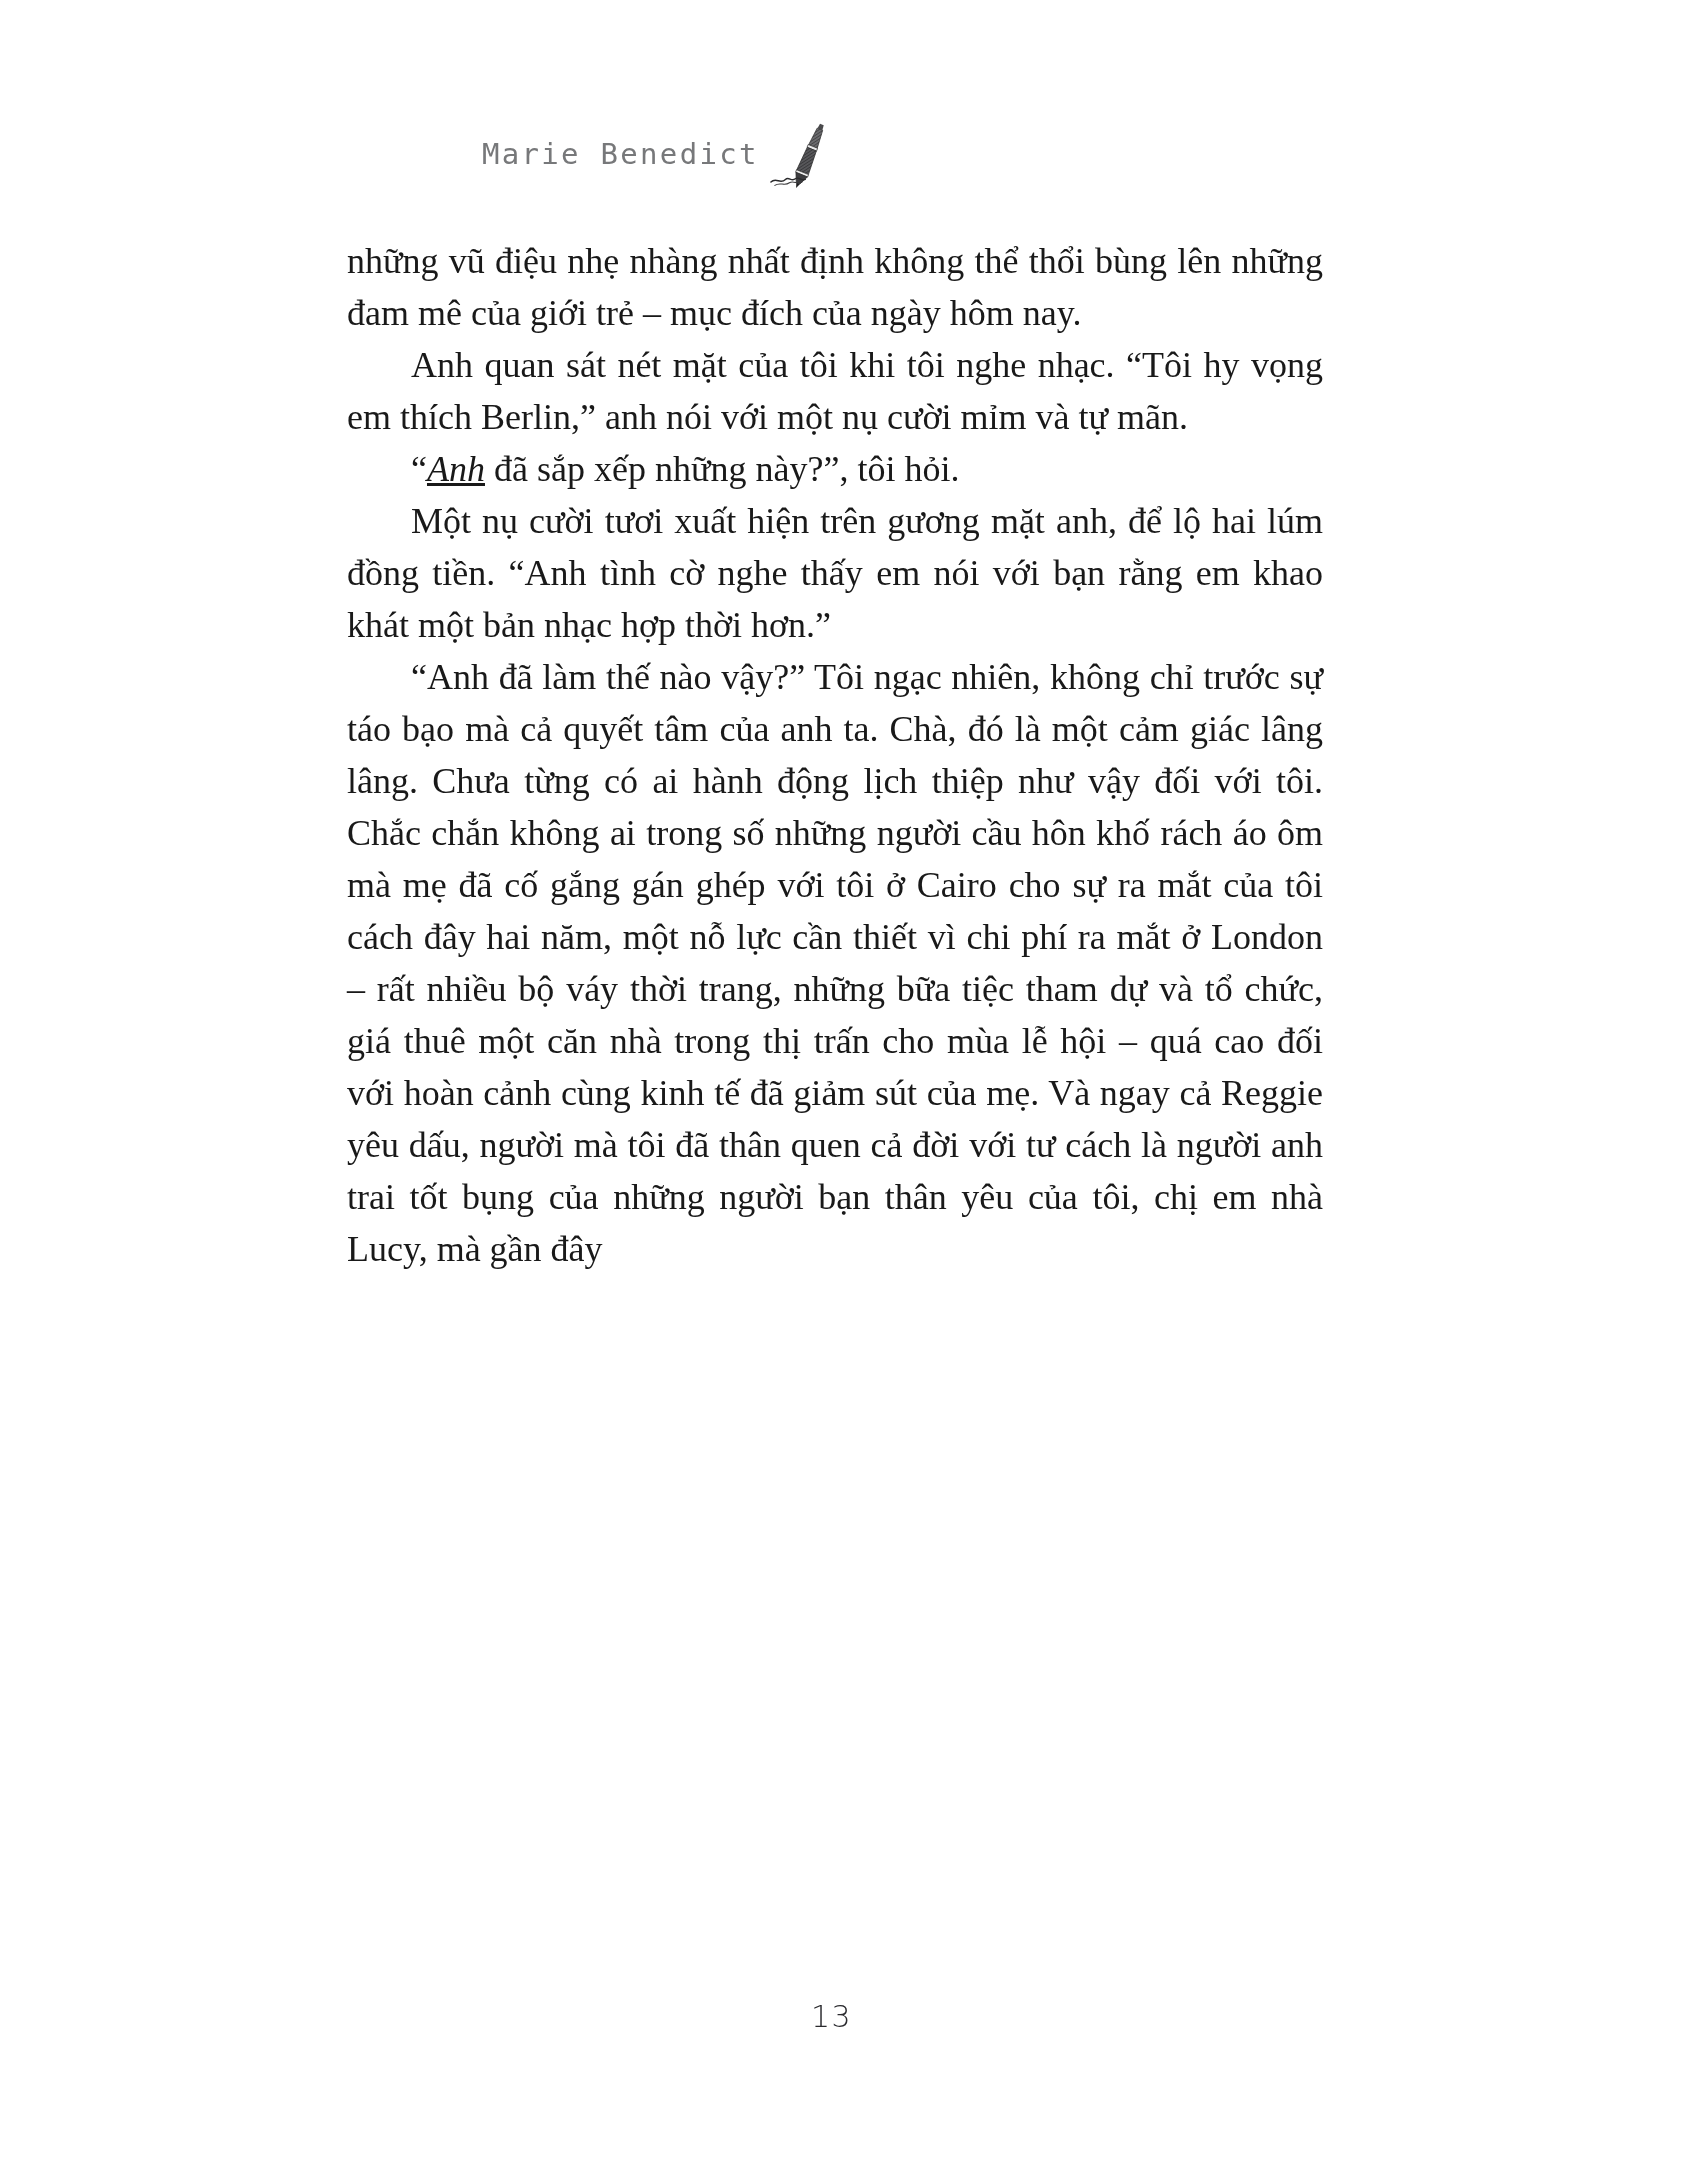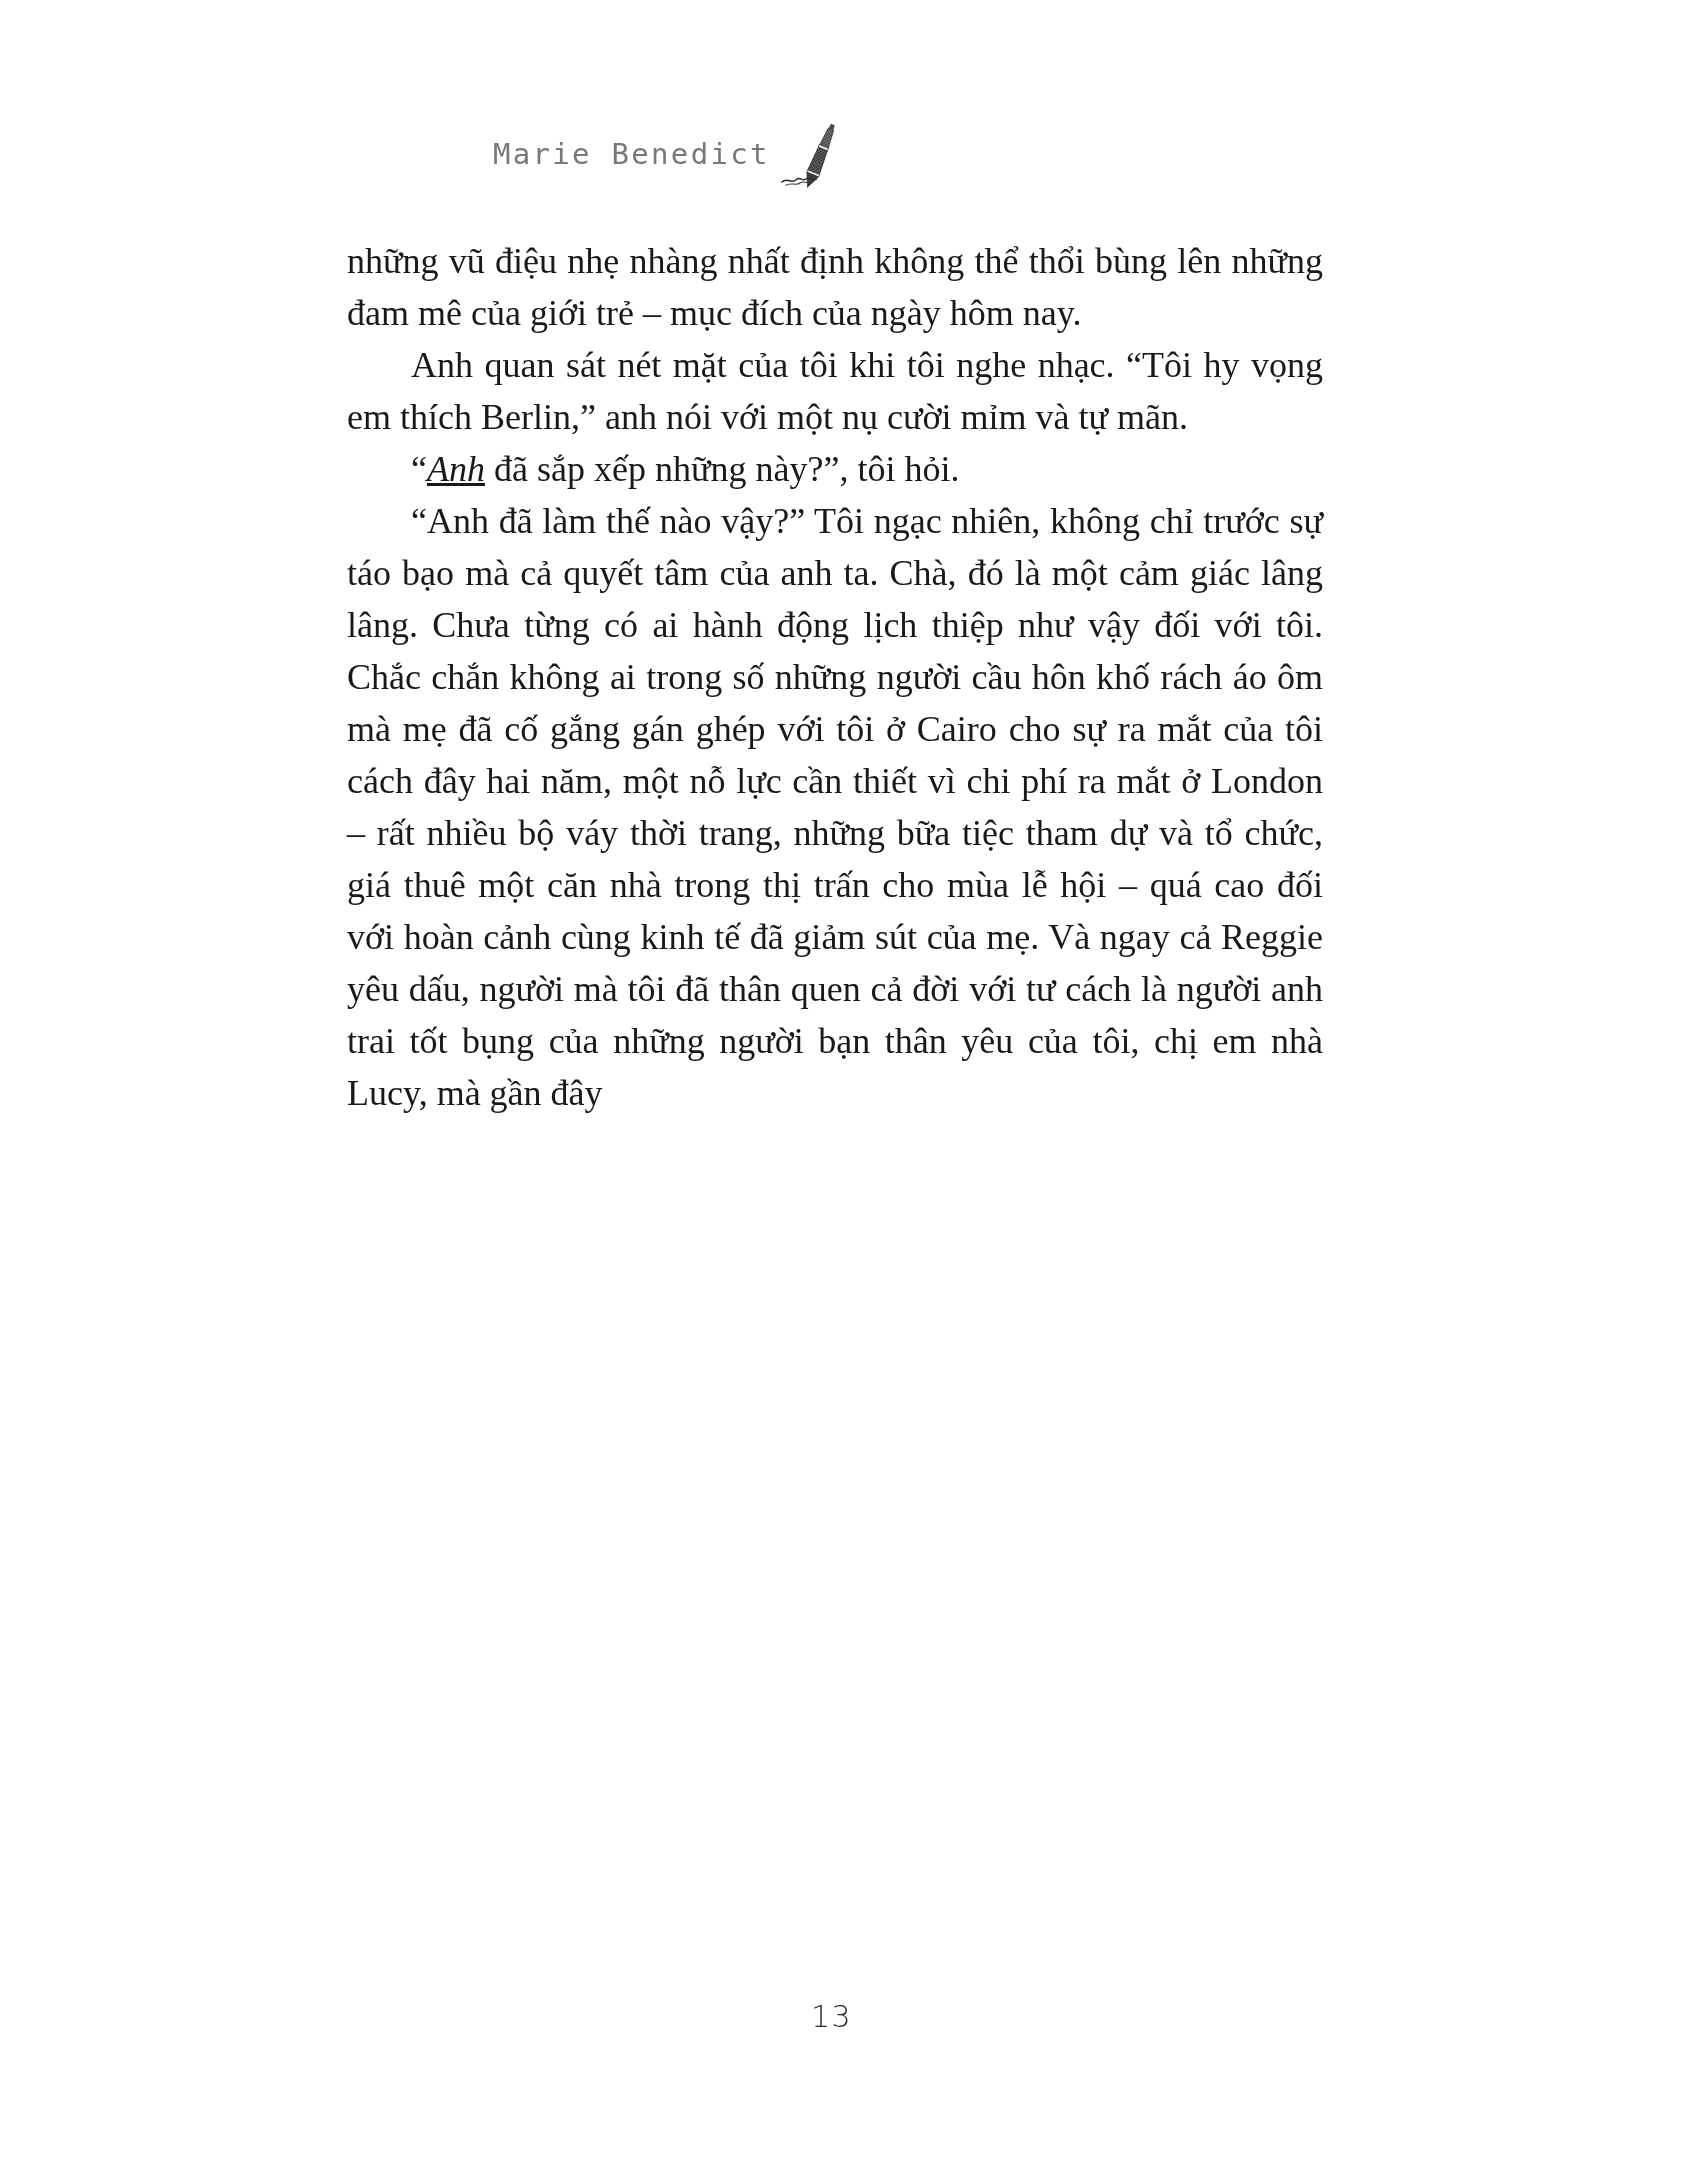--- a/index.html
+++ b/index.html
@@ -18,21 +18,21 @@
   .page {
     position: absolute;
     inset: 0;
     background: #ffffff;
   }
 
   
   .running-head {
     position: absolute;
     top: 116px;
-    left: 11px;
+    left: 0;
     width: 1334px;
     height: 79px;
     display: flex;
     align-items: flex-start;
     justify-content: center;
     text-align: right;
   }
   .running-head-inner {
     display: flex;
     align-items: center;
@@ -148,20 +148,21 @@
   </div>
 
   <div class="textblock">
 
     <p class="body-par">những vũ điệu nhẹ nhàng nhất định không thể thổi bùng lên những đam mê của giới trẻ – mục đích của ngày hôm nay.</p>
 
     <p class="body-par indent">Anh quan sát nét mặt của tôi khi tôi nghe nhạc. “Tôi hy vọng em thích Berlin,” anh nói với một nụ cười mỉm và tự mãn.</p>
 
     <p class="body-par indent"><span>“</span><em class="ital">Anh</em><span> đã sắp xếp những này?”, tôi hỏi.</span></p>
 
+    <p class="body-par indent">Một nụ cười tươi xuất hiện trên gương mặt anh, để lộ hai lúm đồng tiền. “Anh tình cờ nghe thấy em nói với bạn rằng em khao khát một bản nhạc hợp thời hơn.”</p>
 
     <p class="body-par indent">“Anh đã làm thế nào vậy?” Tôi ngạc nhiên, không chỉ trước sự táo bạo mà cả quyết tâm của anh ta. Chà, đó là một cảm giác lâng lâng. Chưa từng có ai hành động lịch thiệp như vậy đối với tôi. Chắc chắn không ai trong số những người cầu hôn khố rách áo ôm mà mẹ đã cố gắng gán ghép với tôi ở Cairo cho sự ra mắt của tôi cách đây hai năm, một nỗ lực cần thiết vì chi phí ra mắt ở London – rất nhiều bộ váy thời trang, những bữa tiệc tham dự và tổ chức, giá thuê một căn nhà trong thị trấn cho mùa lễ hội – quá cao đối với hoàn cảnh cùng kinh tế đã giảm sút của mẹ. Và ngay cả Reggie yêu dấu, người mà tôi đã thân quen cả đời với tư cách là người anh trai tốt bụng của những người bạn thân yêu của tôi, chị em nhà Lucy, mà gần đây</p>
 
   </div>
 
   <div class="folio">
     <span class="folio-num">13</span>
   </div>
 
 </div>

